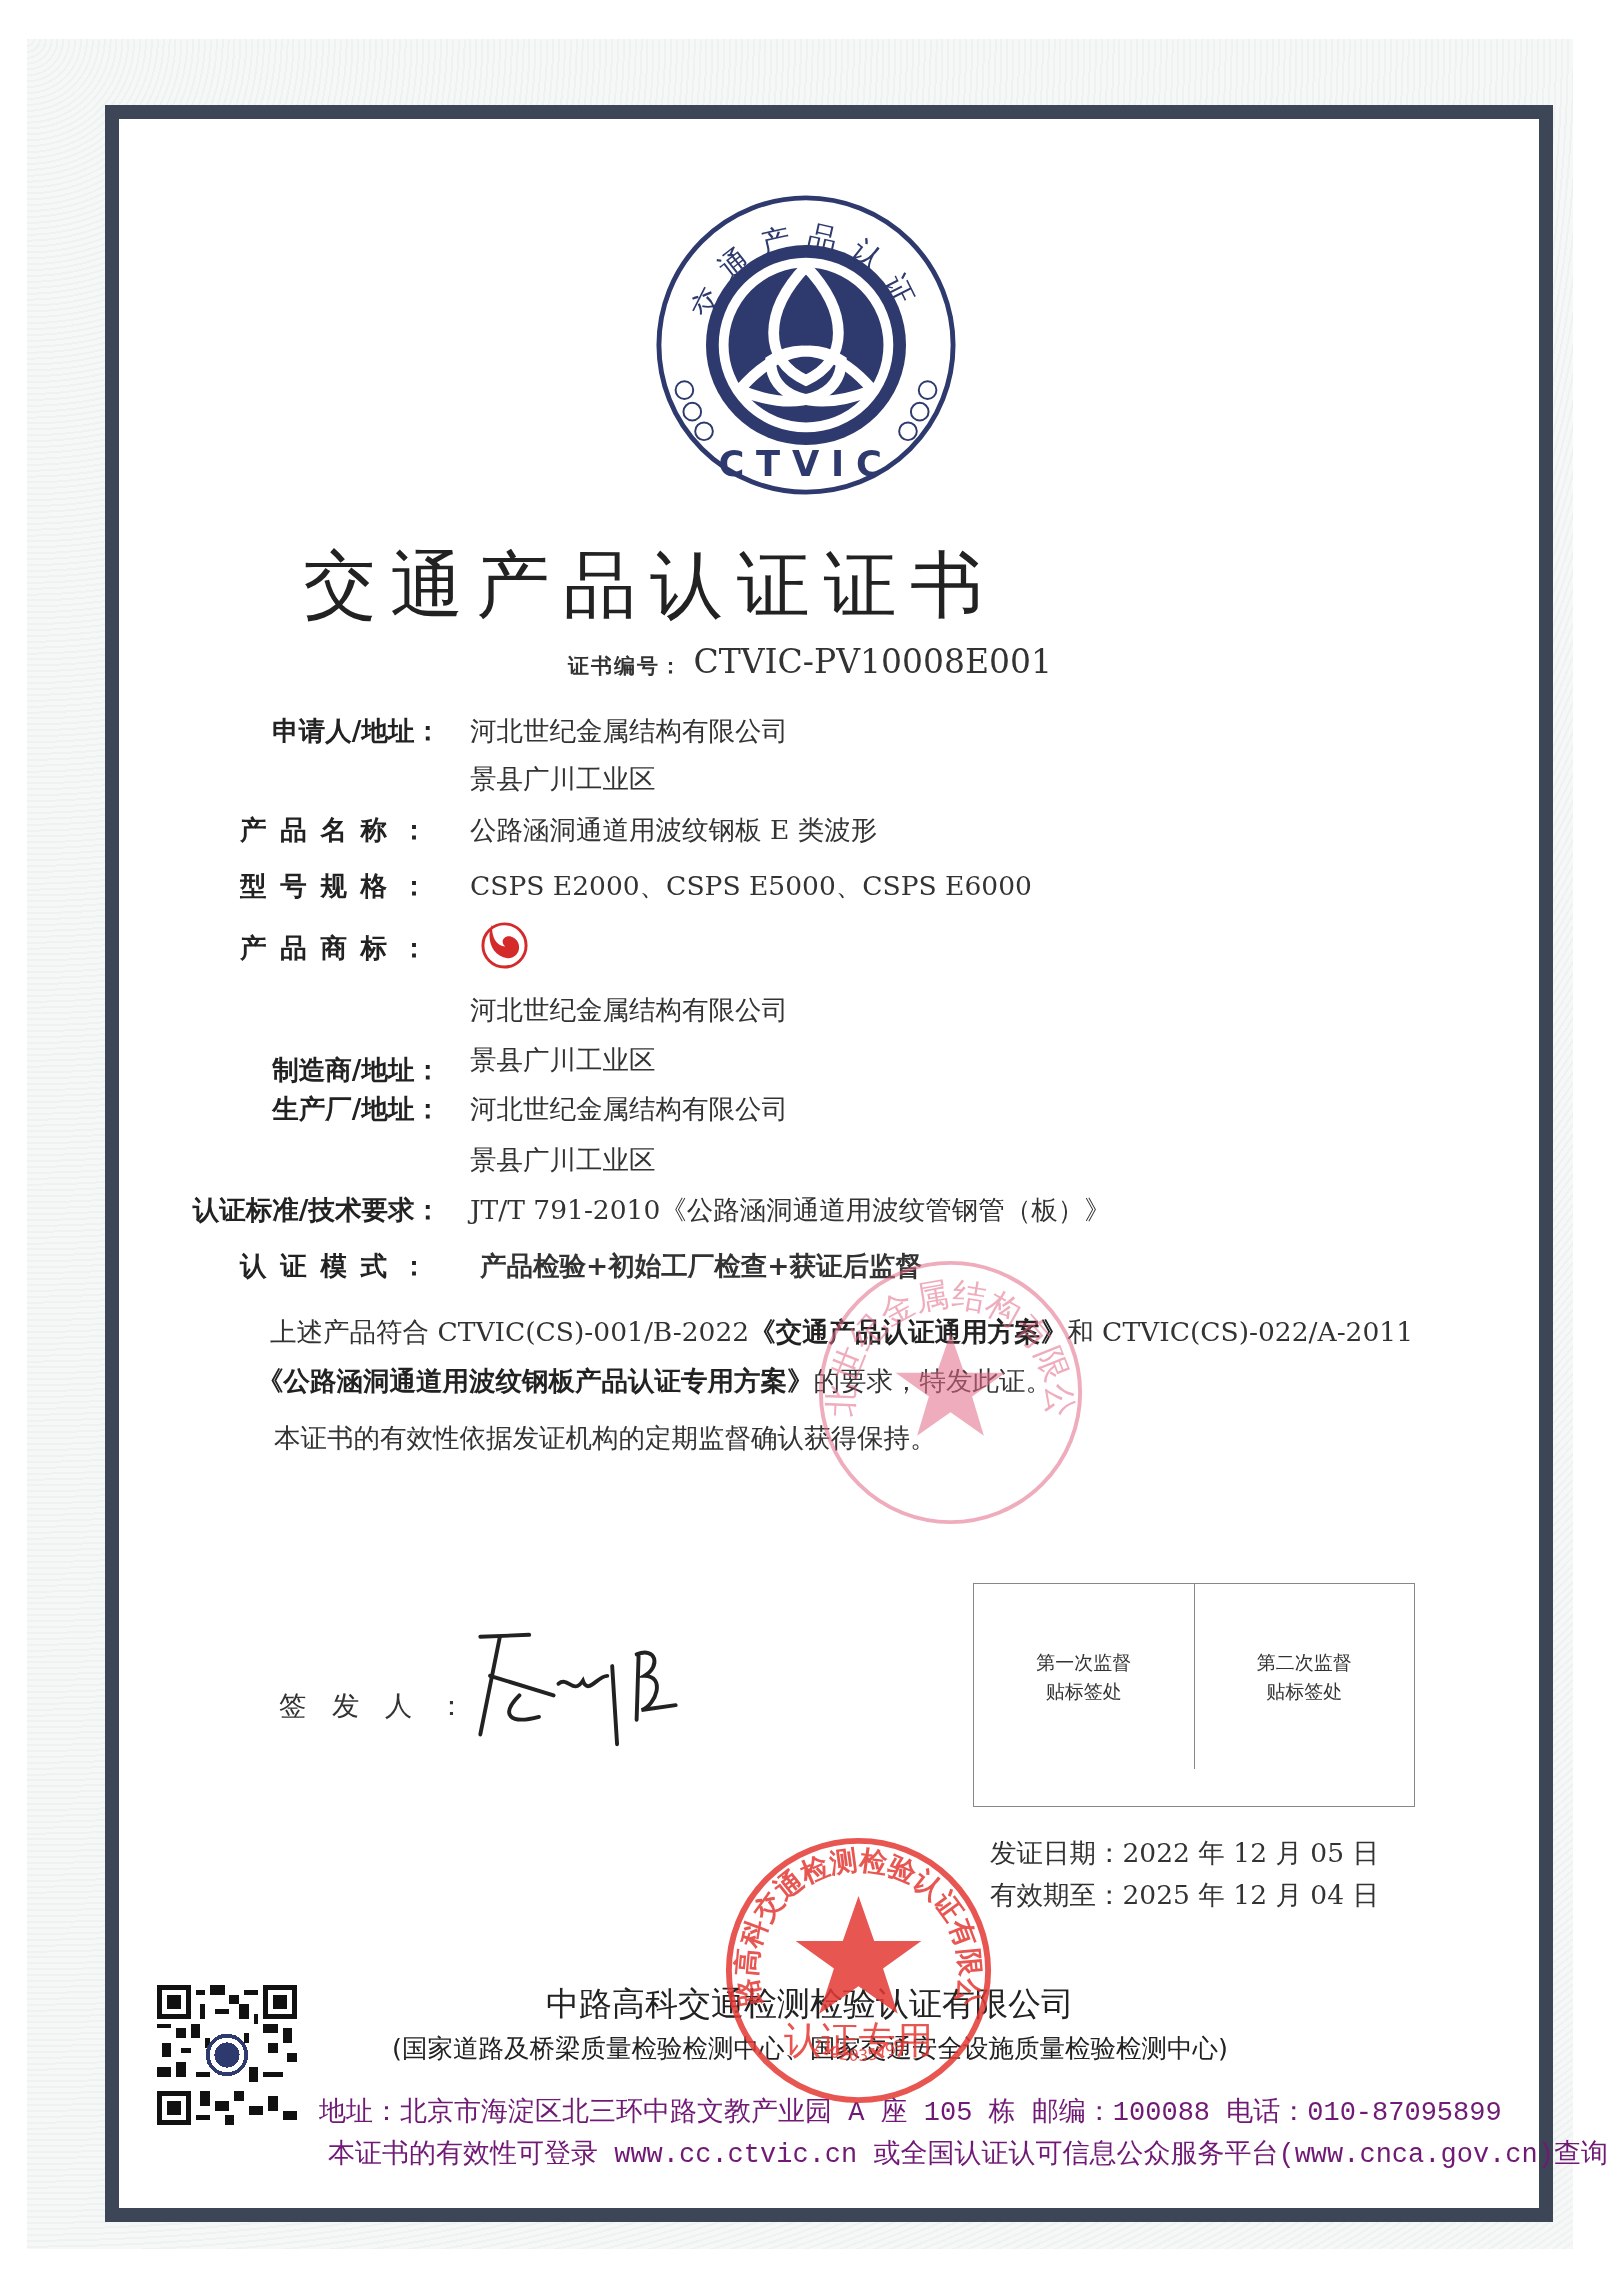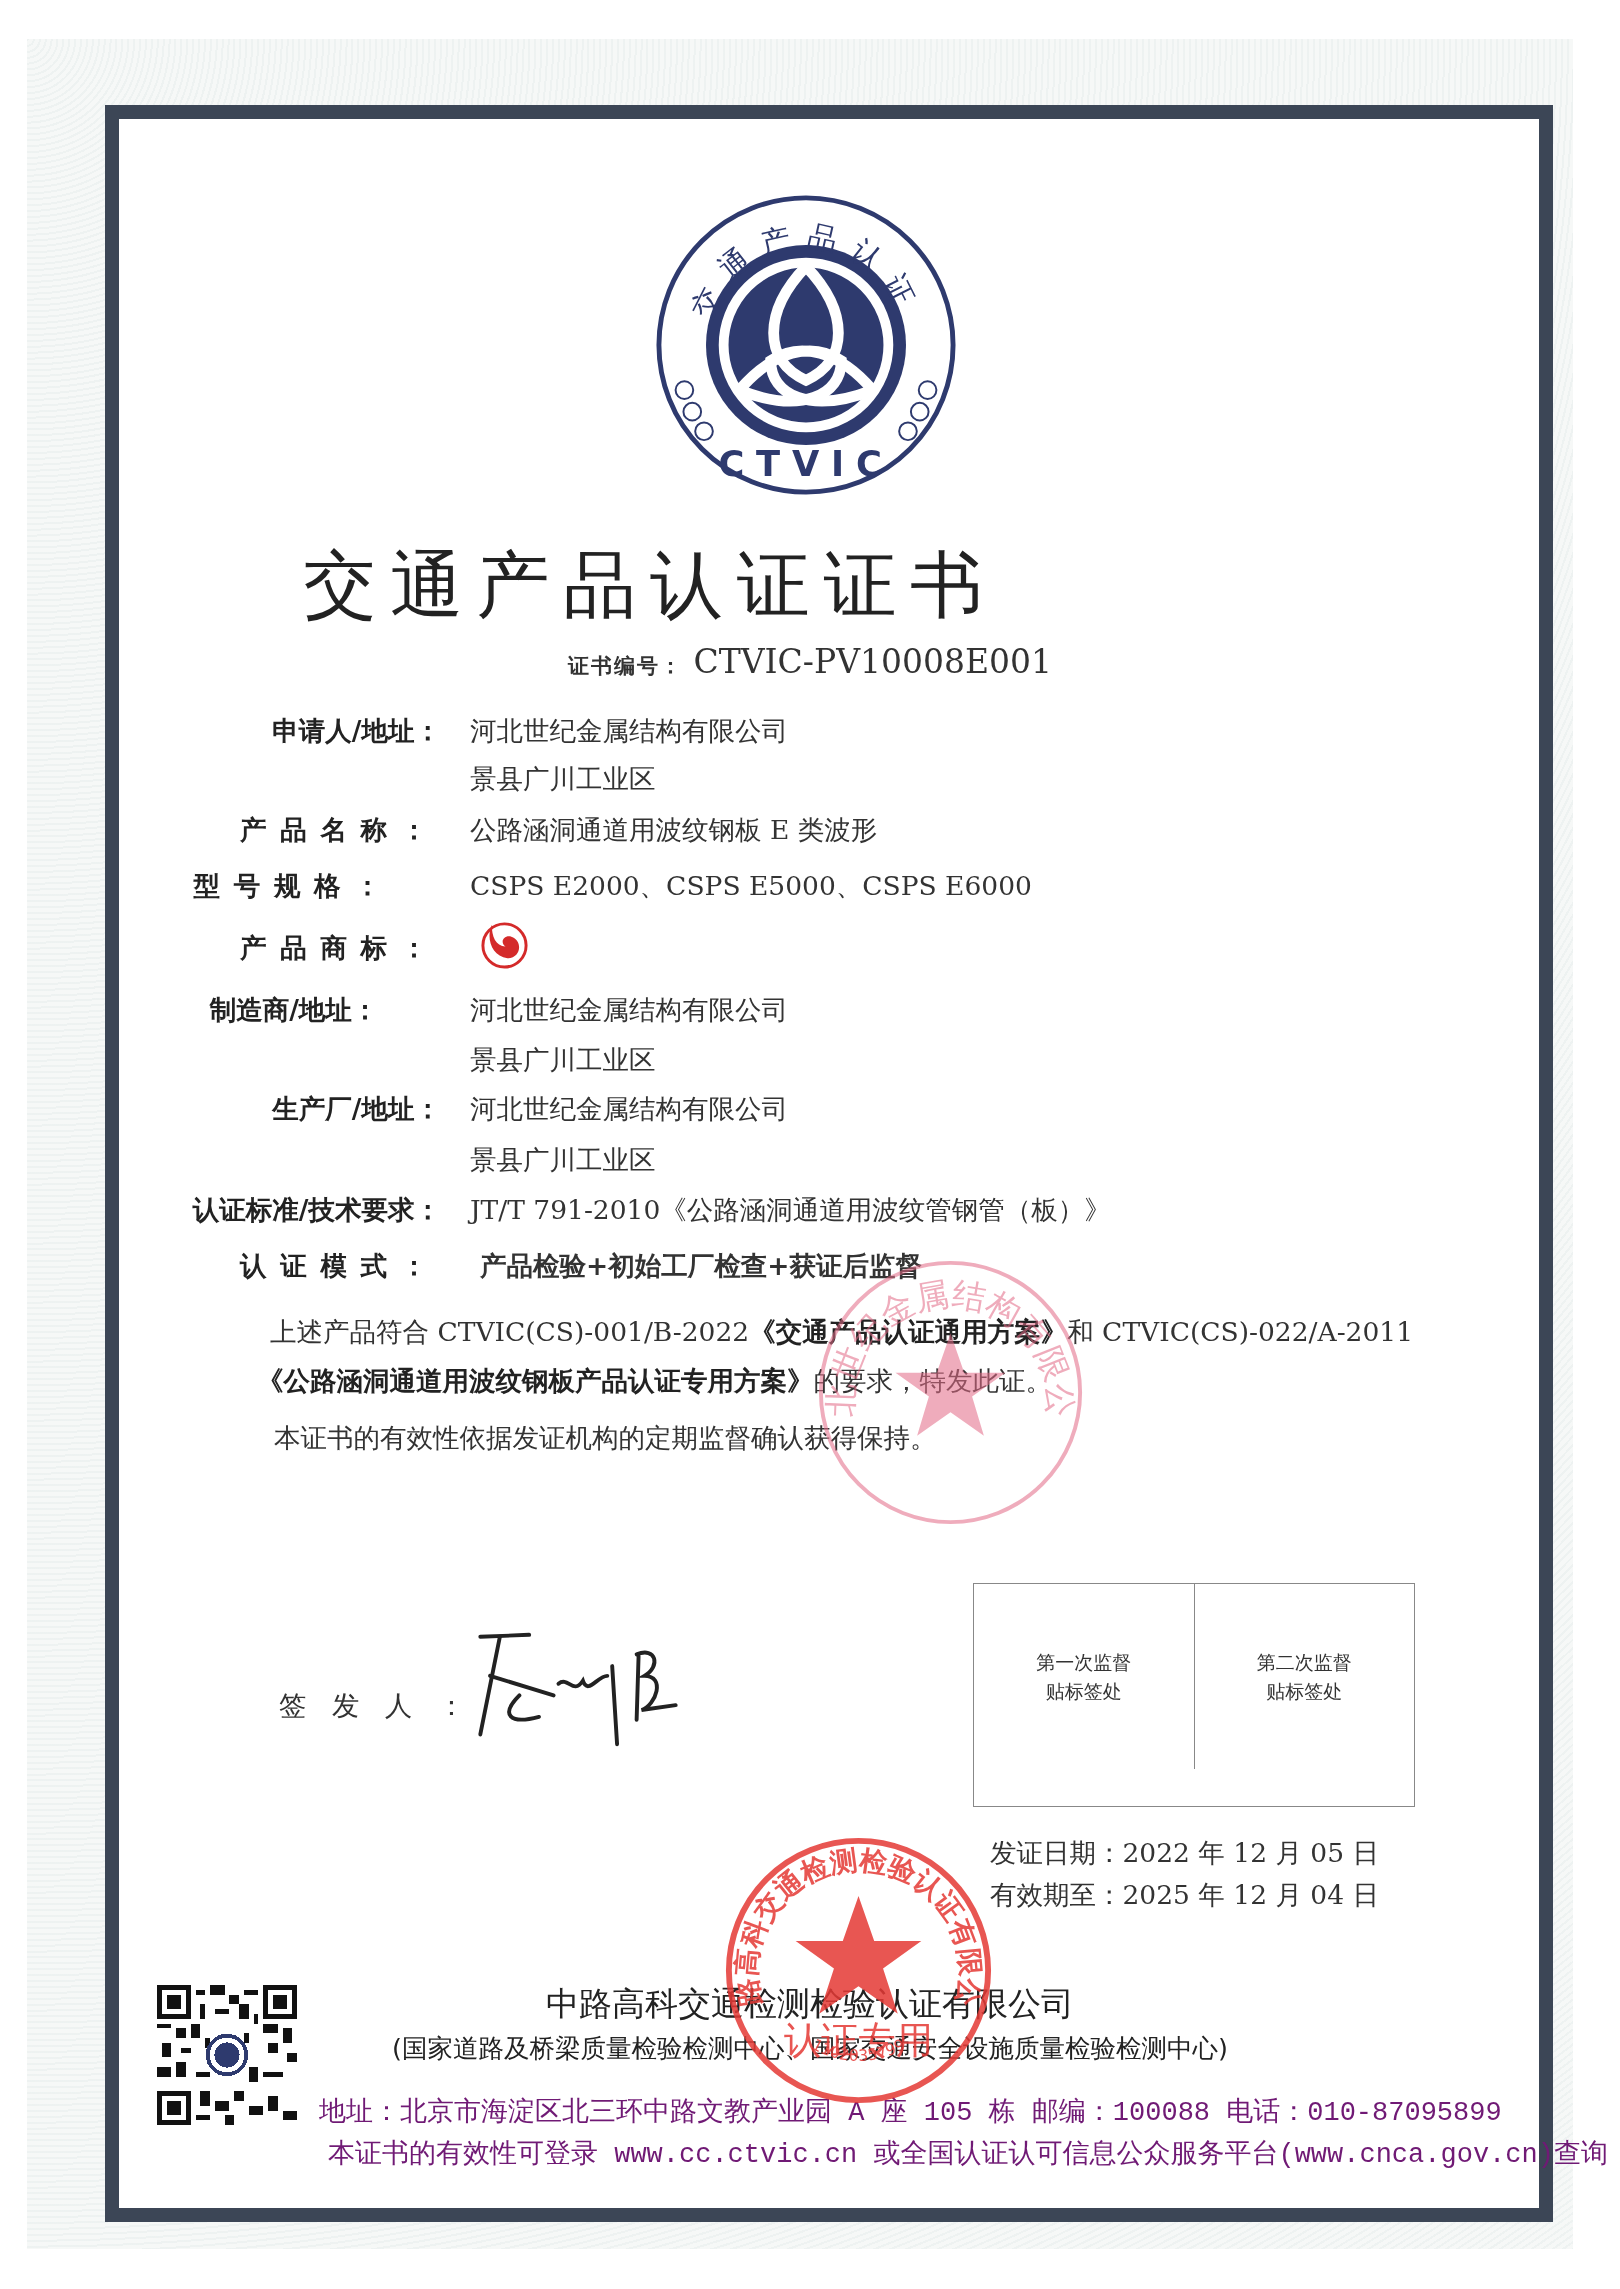--- a/index.html
+++ b/index.html
@@ -77,32 +77,32 @@
   <span>CTVIC-PV10008E001</span>
 </div>
 
 <div class="abs label" style="left:147px;top:713px;">申请人/地址：</div>
 <div class="abs value" style="top:713px;">河北世纪金属结构有限公司</div>
 <div class="abs value" style="top:761px;">景县广川工业区</div>
 
 <div class="abs label spaced" style="left:147px;top:812px;">产品名称：</div>
 <div class="abs value" style="top:812px;">公路涵洞通道用波纹钢板 E 类波形</div>
 
-<div class="abs label spaced" style="left:147px;top:868px;text-align:center;">型号规格：</div>
+<div class="abs label spaced" style="left:147px;top:868px;">型号规格：</div>
 <div class="abs value" style="top:868px;">CSPS E2000、CSPS E5000、CSPS E6000</div>
 
 <div class="abs label spaced" style="left:147px;top:930px;">产品商标：</div>
 <div class="abs" style="left:478px;top:917px;width:53px;height:53px;">
   <svg width="53" height="53" viewBox="0 0 54 54">
     <circle cx="27" cy="29" r="22" fill="none" stroke="#d42a2a" stroke-width="3"></circle>
     <path d="M14 8 C 8 22, 14 40, 30 42 C 44 42, 46 24, 34 20 C 26 18, 22 26, 28 30 C 18 30, 14 20, 14 8 Z" fill="#d42a2a"></path>
   </svg>
 </div>
 
-<div class="abs label" style="left:147px;top:992px;text-align:center;">制造商/地址：</div>
+<div class="abs label" style="left:147px;top:1052px;">制造商/地址：</div>
 <div class="abs value" style="top:992px;">河北世纪金属结构有限公司</div>
 <div class="abs value" style="top:1042px;">景县广川工业区</div>
 
 <div class="abs label" style="left:147px;top:1091px;">生产厂/地址：</div>
 <div class="abs value" style="top:1091px;">河北世纪金属结构有限公司</div>
 <div class="abs value" style="top:1142px;">景县广川工业区</div>
 
 <div class="abs label" style="left:147px;top:1192px;">认证标准/技术要求：</div>
 <div class="abs value" style="top:1192px;">JT/T 791-2010《公路涵洞通道用波纹管钢管（板）》</div>
 

